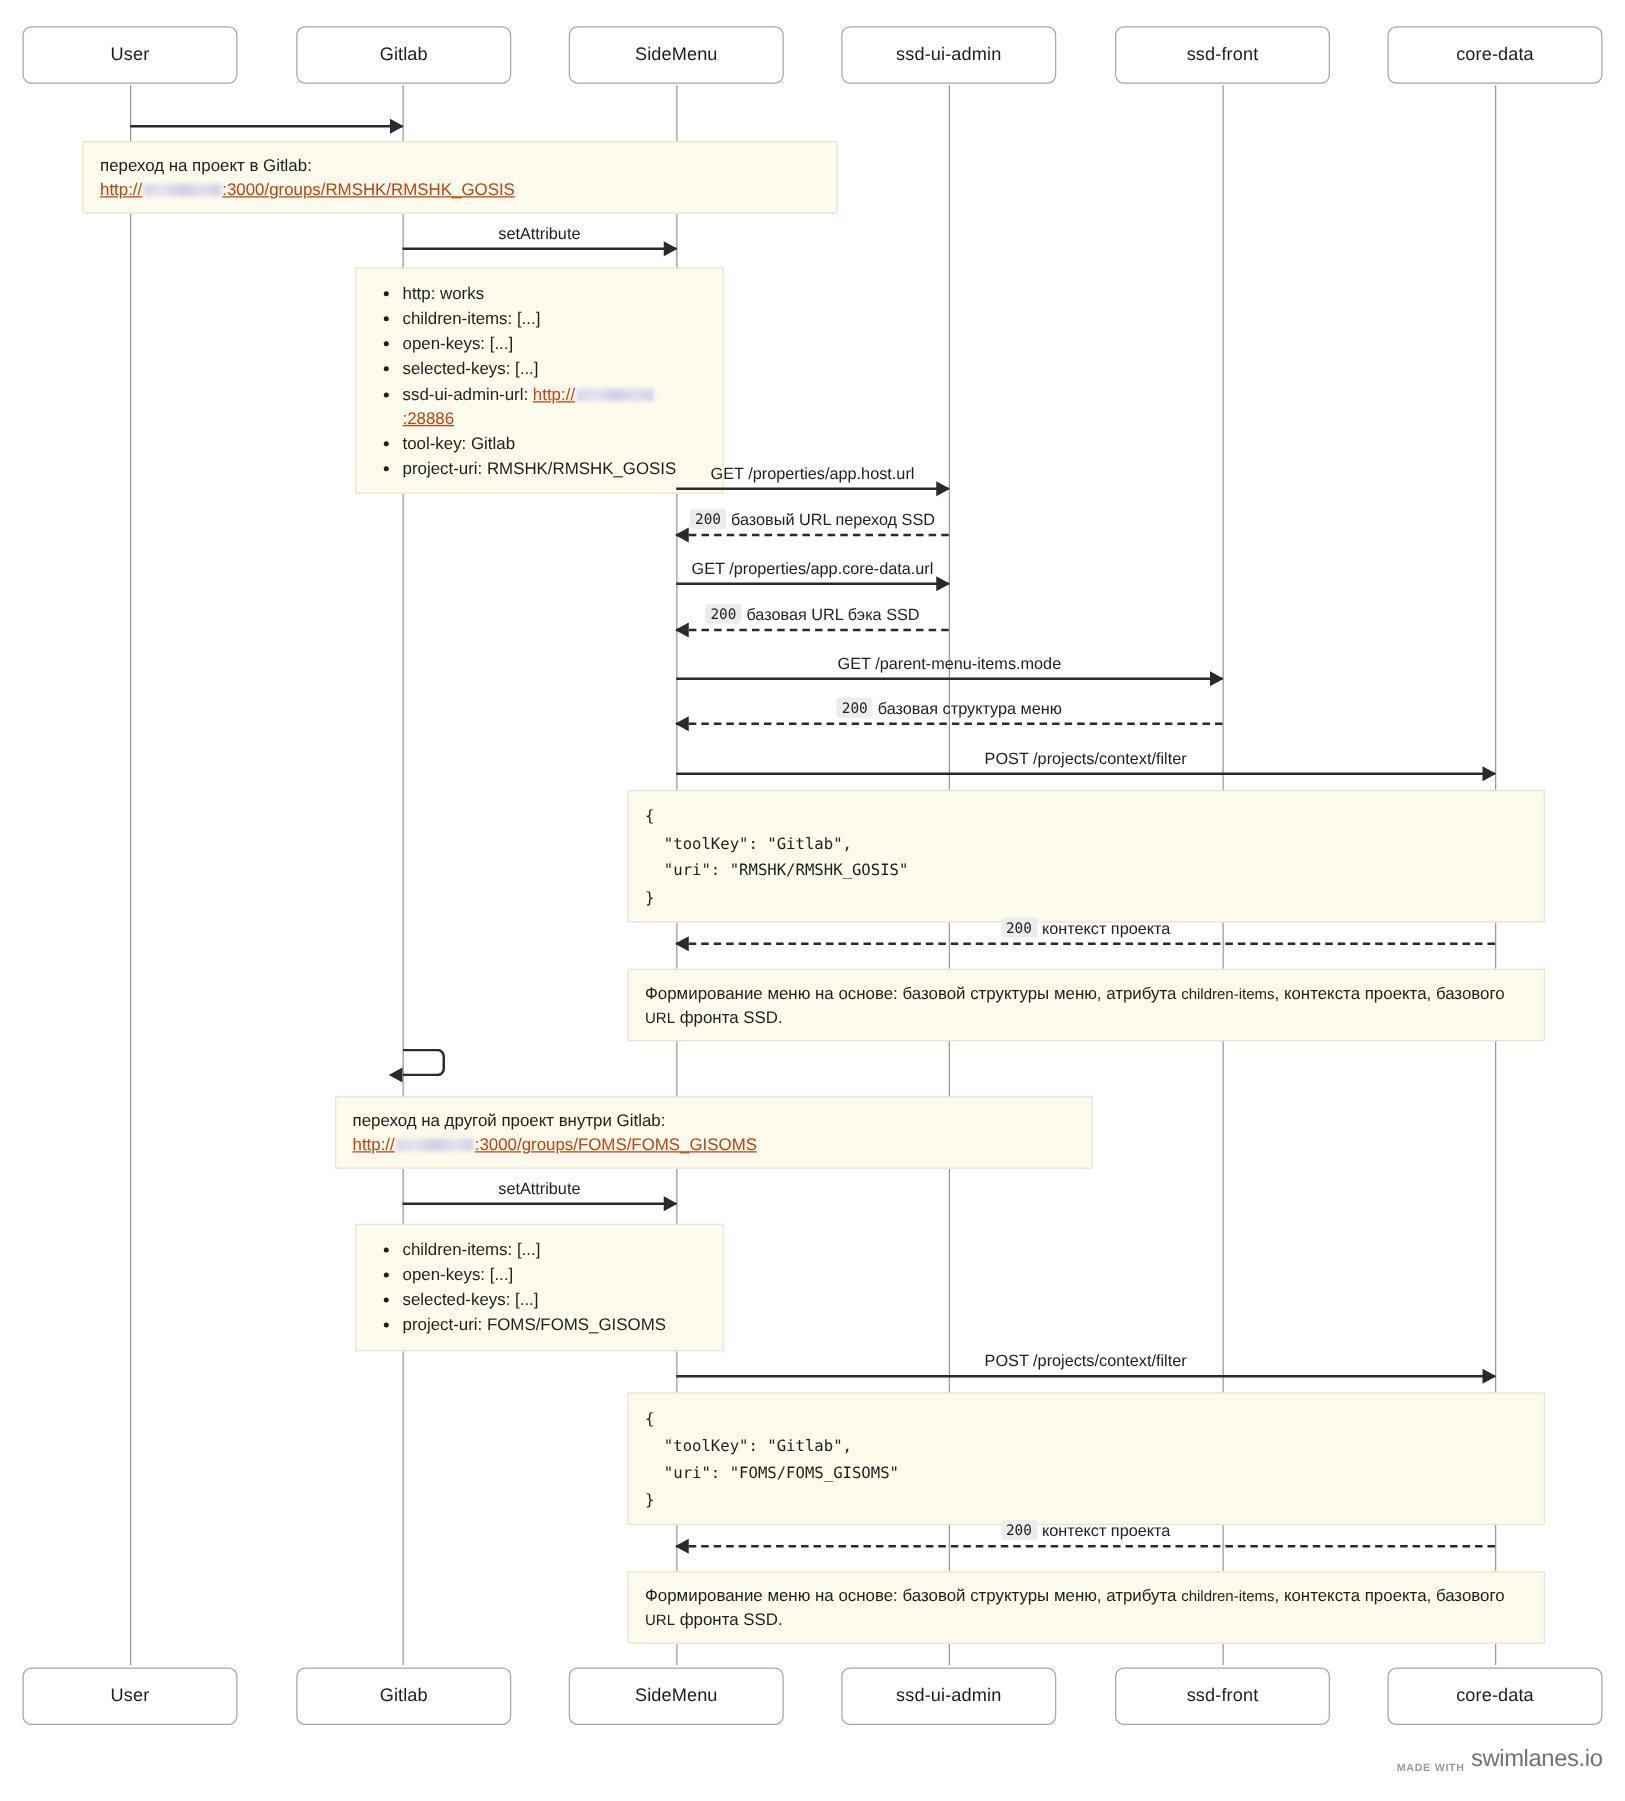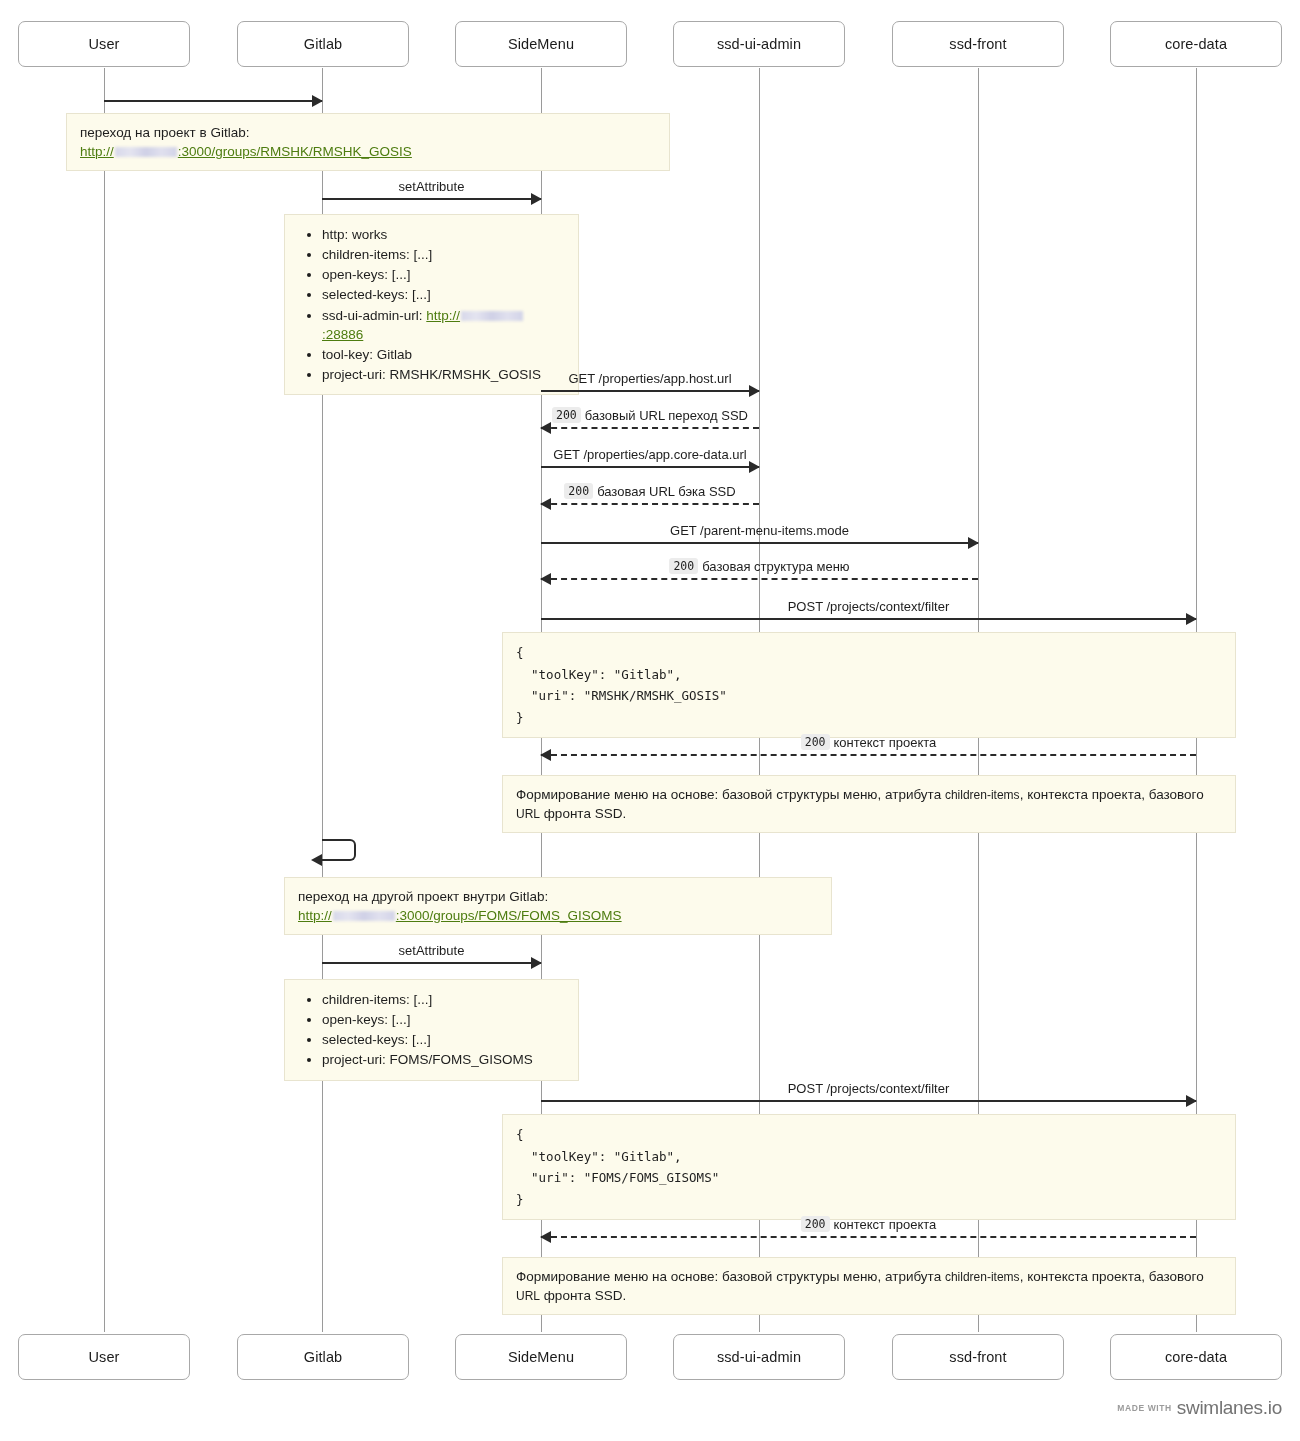--- a/index.html
+++ b/index.html
@@ -51,21 +51,21 @@
     line-height: 1.42;
     color: #1e1e1e;
   }
   .note ul {
     margin: 0;
     padding-left: 24px;
     list-style: disc;
   }
   .note li { margin: 1px 0; }
   .note a {
-    color: #4d7c0f;
+    color: #c2410c;
     text-decoration: underline;
   }
   .redact {
     display: inline-block;
     width: 62px;
     height: 10px;
     background: linear-gradient(90deg,#d7d8ea,#e4e4f0,#cfd0e6,#e0e0ee,#d2d3e8);
     filter: blur(1.6px);
     vertical-align: -1px;
     margin: 0 1px;
@@ -146,21 +146,21 @@
     border-bottom: 6px solid transparent;
     border-right: 11px solid #2a2a2a;
   }
 
   
   .footer {
     position: absolute;
     right: 18px;
     bottom: 22px;
     display: flex;
-    align-items: center;
+    align-items: flex-end;
     gap: 5px;
   }
   .footer .made {
     font-size: 8.5px;
     letter-spacing: 0.6px;
     font-weight: bold;
     color: #9b9b9b;
   }
   .footer .brand {
     font-size: 19px;
@@ -302,21 +302,21 @@
   </div>
 
   <div class="note" style="left:502px;top:775px;width:734px">
     <span>Формирование меню на основе: базовой структуры меню, атрибута </span><span class="mono-small">children-items</span><span>, контекста проекта, базового </span><span class="mono-small">URL</span><span> фронта SSD.</span>
   </div>
 
   <div class="selfloop" style="left:322px;top:839px;width:34px;height:22px">
     <div class="head"></div>
   </div>
 
-  <div class="note" style="left:284px;top:877px;width:548px">
+  <div class="note" style="left:268px;top:877px;width:606px">
     <div>переход на другой проект внутри Gitlab:</div>
     <div><a href="#"><span>http://</span><span class="redact"></span><span>:3000/groups/FOMS/FOMS_GISOMS</span></a></div>
   </div>
 
   <div class="arrow right" style="left:322px;top:962px;width:219px">
     <div class="line"></div>
     <div class="head"></div>
     <div class="label">setAttribute</div>
   </div>
 

